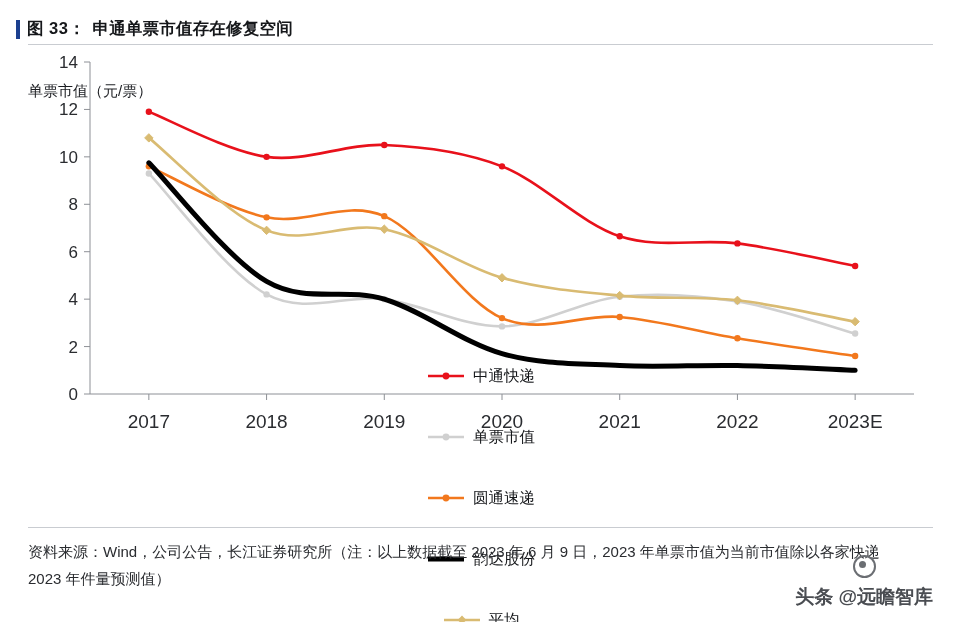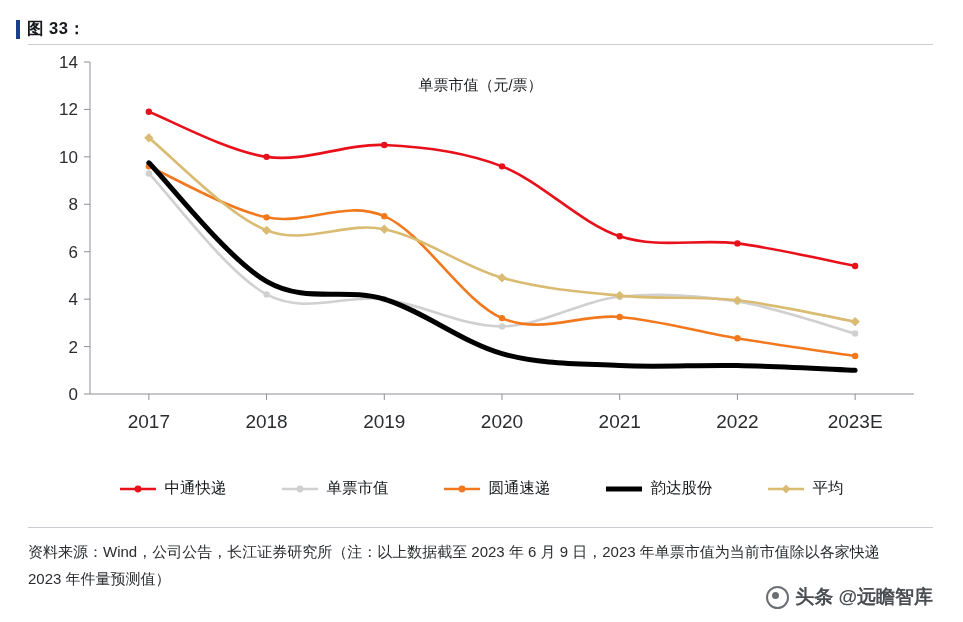--- a/index.html
+++ b/index.html
@@ -63,38 +63,39 @@
     top: 52px;
     width: 905px;
     height: 412px;
   }
   #chart-svg {
     display: block;
   }
   .inner-title {
     position: absolute;
     left: 0;
-    top: 24px;
-    width: 905px;
-    text-align: center;
+    top: 30px;
+    width: 905px;
+    text-align: left;
     font-size: 15px;
     color: #1b1d21;
   }
 
   
   #legend {
     position: absolute;
     left: 28px;
     top: 478px;
     width: 905px;
     height: 40px;
     display: flex;
-    align-items: flex-start;
+    align-items: center;
     justify-content: center;
-    gap: 53px;
+    gap: 40px;
+    flex-direction: column;
   }
   .legend-item {
     display: flex;
     align-items: center;
     gap: 7px;
   }
   .legend-label {
     font-size: 15.5px;
     color: #15171a;
   }
@@ -120,20 +121,21 @@
   #watermark {
     position: absolute;
     right: 30px;
     bottom: 12px;
     display: flex;
     align-items: center;
     gap: 6px;
     font-size: 19px;
     color: #4a4d52;
     font-weight: bold;
+    flex-direction: column;
   }
   .wm-circle {
     width: 19px;
     height: 19px;
     border-radius: 50%;
     border: 2px solid #6b6e73;
     display: inline-block;
     position: relative;
   }
   .wm-circle::after {
@@ -148,20 +150,21 @@
   }
 </style>
 </head>
 <body>
 
 <div id="page">
 
   <div class="title-row">
     <span class="title-bar"></span>
     <span class="title-label">图 33：</span>
+    <span class="title-text">申通单票市值存在修复空间</span>
   </div>
   <div class="title-rule"></div>
 
   <div id="chart-wrap">
     <svg id="chart-svg" width="905" height="412">
         <line x1="62" y1="10" x2="62" y2="342" stroke="#8d9096" stroke-width="1"></line>
         <line x1="62" y1="342" x2="886" y2="342" stroke="#8d9096" stroke-width="1"></line>
         <line x1="56" y1="342" x2="62" y2="342" stroke="#8d9096" stroke-width="1"></line>
         <text x="50" y="348" text-anchor="end" font-family="&quot;Liberation Sans&quot;, sans-serif" font-size="17" fill="#2a2c30">0</text>
         <line x1="56" y1="294.57142857142856" x2="62" y2="294.57142857142856" stroke="#8d9096" stroke-width="1"></line>

